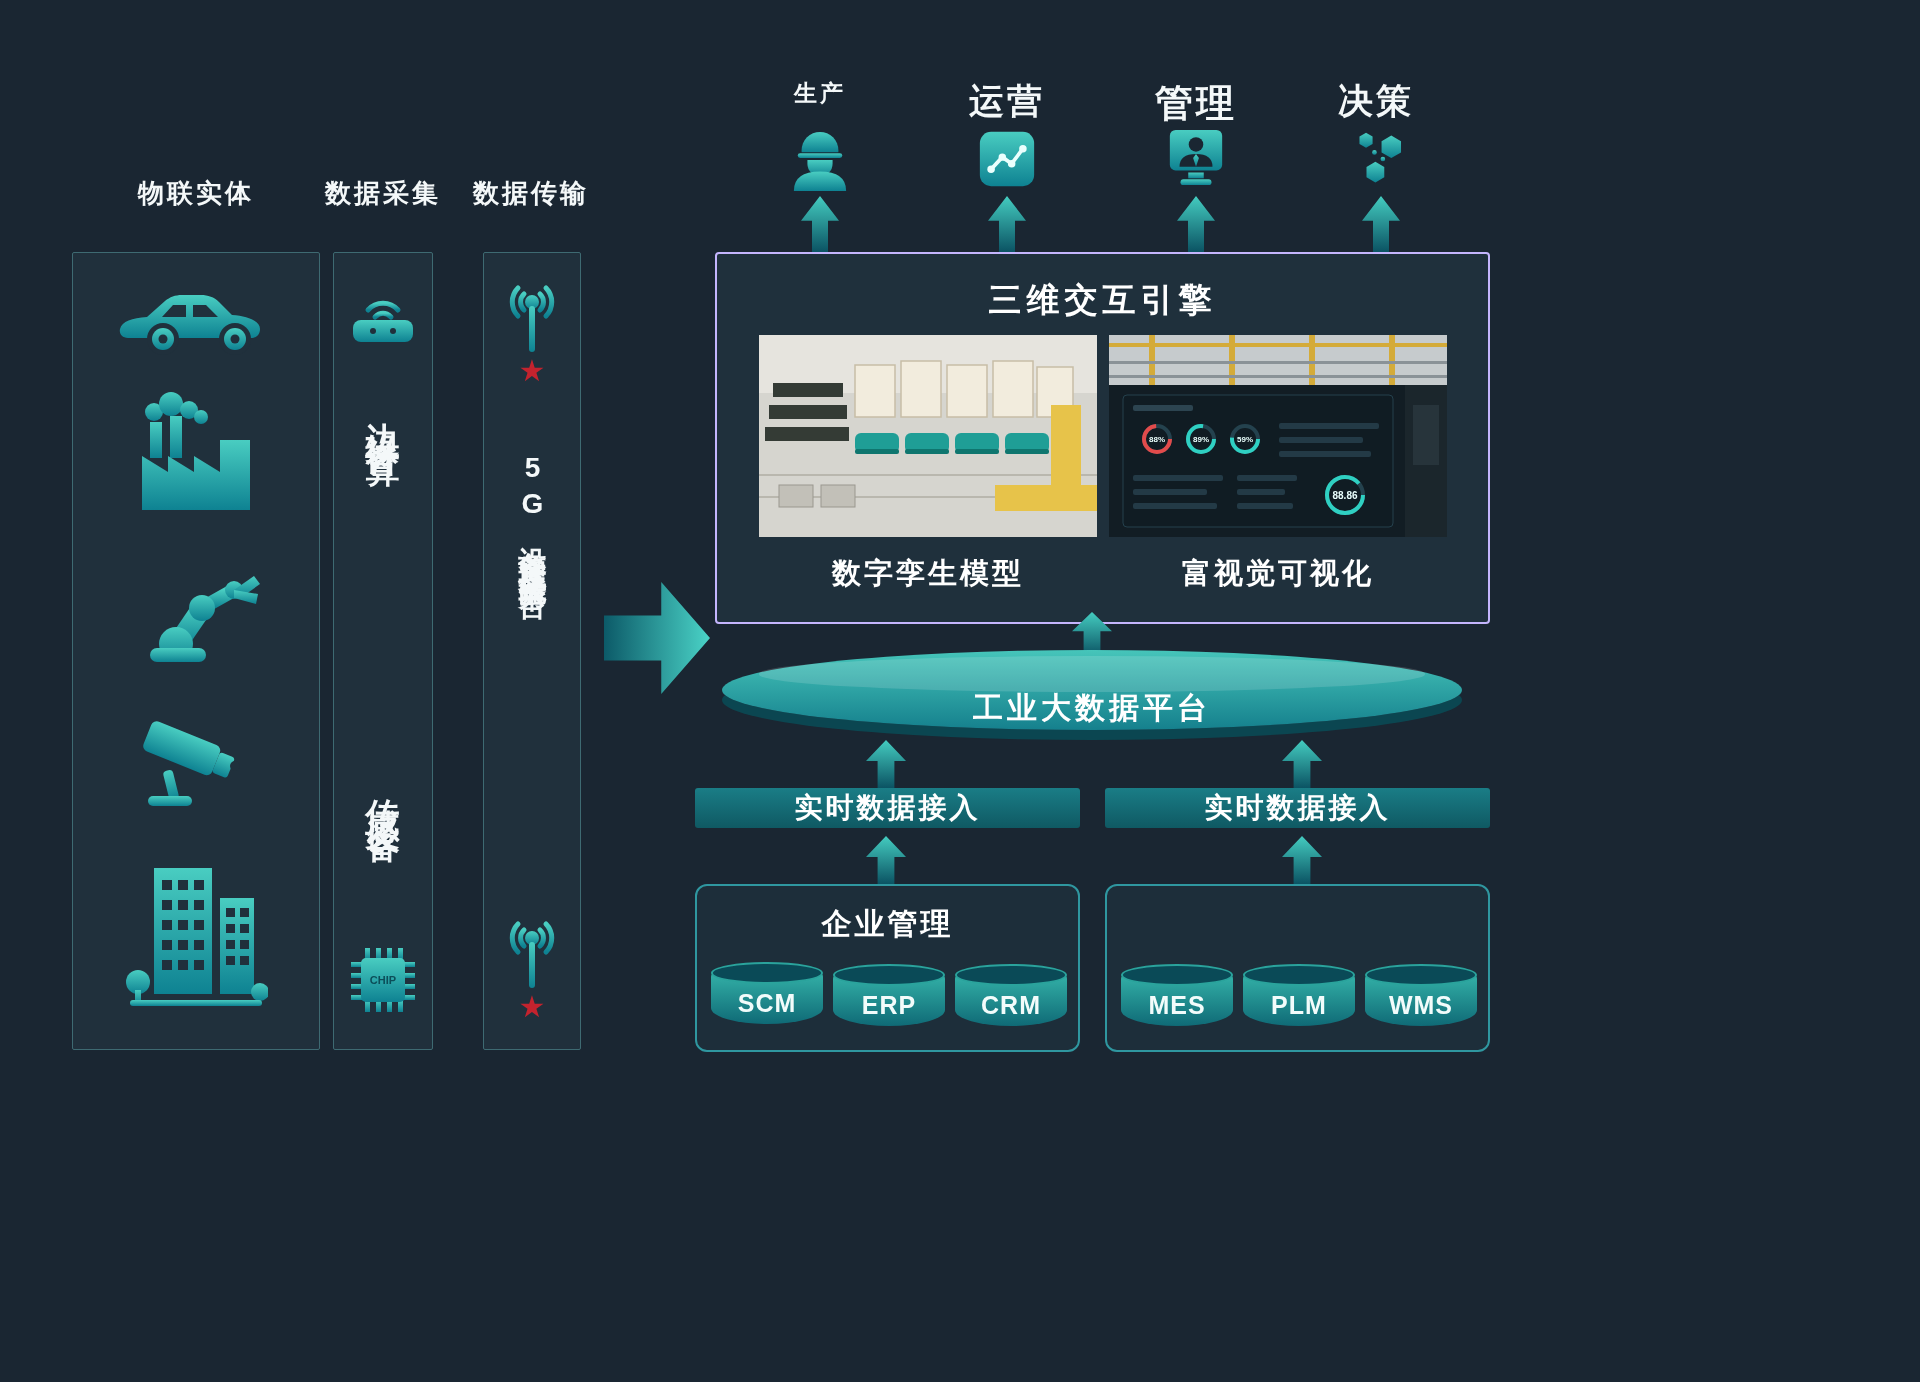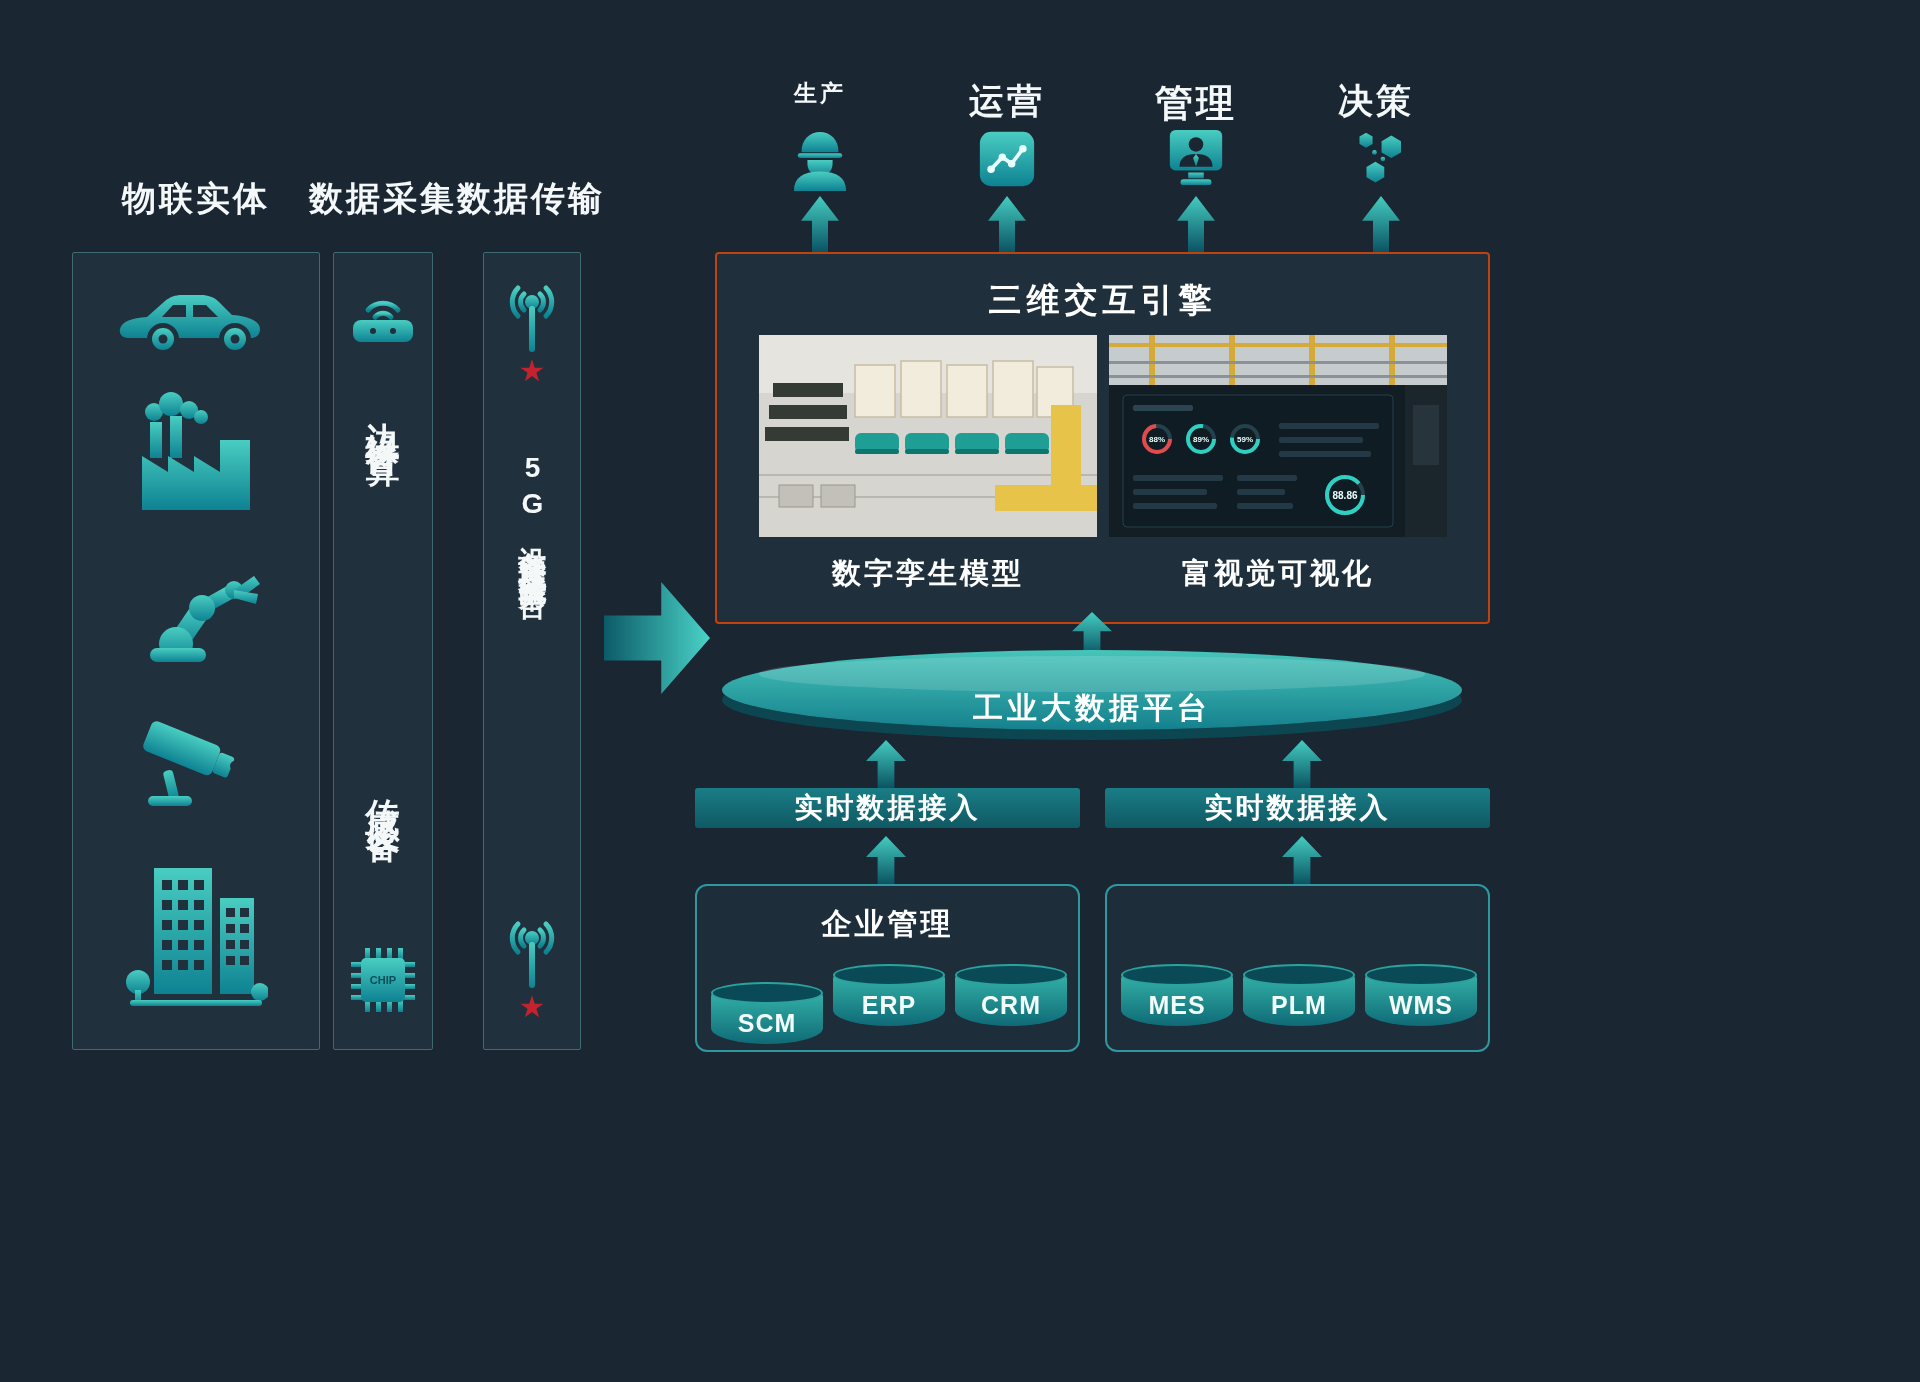--- a/index.html
+++ b/index.html
@@ -1,28 +1,28 @@
 <!DOCTYPE html>
 <html><head>
 <meta charset="utf-8">
 <style>
   *{box-sizing:border-box}
   body{margin:0;background:#10161c}
   .canvas{position:relative;width:1920px;height:1382px;background:#1a2632;overflow:hidden;
           font-family:"Liberation Sans","DejaVu Sans",sans-serif;color:#fff}
   .abs{position:absolute}
-  .col-header{position:absolute;text-align:center;font-size:34px;font-weight:bold;color:#f4f8f9;letter-spacing:3px}
+  .col-header{position:absolute;text-align:center;font-size:26px;font-weight:bold;color:#f4f8f9;letter-spacing:3px}
   .panel{position:absolute;background:#20303c;border:1px solid #3e6a72;border-radius:2px}
   .vtext{position:absolute;writing-mode:vertical-rl;text-orientation:upright;color:#f4f8f9;font-weight:bold;transform:translateX(-50%)}
   .arrow-up{position:absolute;background:linear-gradient(to top,#0b5363,#44ccc0);
             clip-path:polygon(50% 0,100% 44%,71% 44%,71% 100%,29% 100%,29% 44%,0 44%)}
   .big-arrow{position:absolute;background:linear-gradient(to right,#0c5a68,#4ad3c7);
              clip-path:polygon(0 30%,54% 30%,54% 0,100% 50%,54% 100%,54% 70%,0 70%)}
   .engine{position:absolute;left:715px;top:252px;width:775px;height:372px;background:rgba(38,62,74,.45);
-          border:2px solid #c2410c;border-radius:4px}
+          border:2px solid #c4b5fd;border-radius:4px}
   .engine-title{position:absolute;width:100%;top:24px;text-align:center;font-size:33px;font-weight:bold;letter-spacing:5px}
   .shot{position:absolute;top:81px;width:338px;height:202px}
   .caption{position:absolute;top:300px;width:338px;text-align:center;font-size:29px;font-weight:bold;letter-spacing:3px}
   .disc{position:absolute;left:722px;top:650px;width:740px;height:80px;border-radius:50%;
         background:linear-gradient(to bottom,#46c5ba,#15808d);box-shadow:0 10px 0 rgba(10,74,84,.9)}
   .disc-shine{position:absolute;left:5%;top:8%;width:90%;height:44%;border-radius:50%;background:rgba(255,255,255,.14)}
   .disc-label{position:absolute;width:100%;top:38px;text-align:center;font-size:30px;font-weight:bold;letter-spacing:4px}
   .bar{position:absolute;height:40px;width:385px;background:linear-gradient(to bottom,#1a7d86,#0f5963);
        border-radius:3px;display:flex;align-items:center;justify-content:center;
        font-size:28px;font-weight:bold;letter-spacing:3px}
@@ -442,21 +442,21 @@
   </div>
   <div class="bar" style="left:1105px;top:788px">
     <span>实时数据接入</span>
   </div>
 
   <div class="arrow-up" style="left:866px;top:836px;width:40px;height:48px"></div>
   <div class="arrow-up" style="left:1282px;top:836px;width:40px;height:48px"></div>
 
   <div class="sysbox" style="left:695px;top:884px">
     <div class="title">企业管理</div>
-    <div class="cyl" style="left:14px;top:96px">
+    <div class="cyl" style="left:14px;top:76px">
       <div class="body"></div>
       <div class="top"></div>
       <div class="label">SCM</div>
     </div>
     <div class="cyl" style="left:136px;top:78px">
       <div class="body"></div>
       <div class="top"></div>
       <div class="label">ERP</div>
     </div>
     <div class="cyl" style="left:258px;top:78px">

